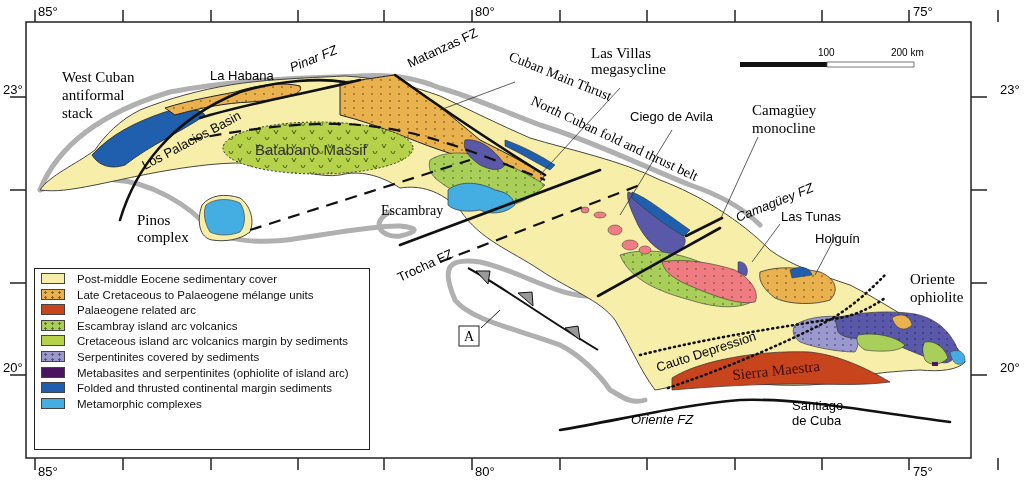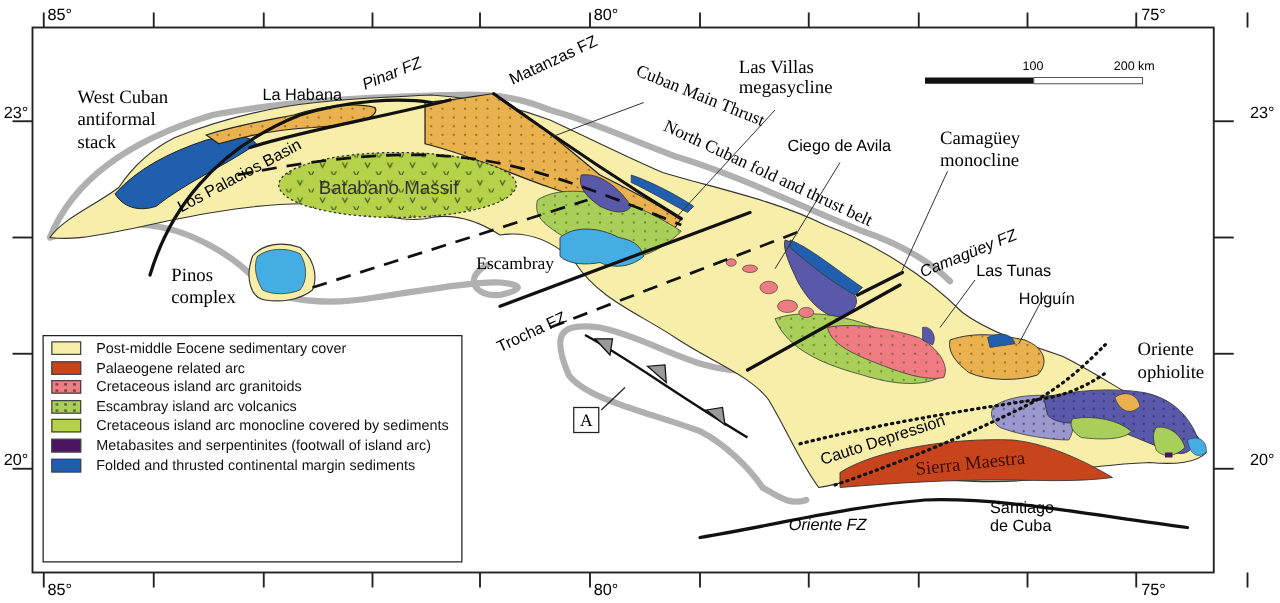--- a/index.html
+++ b/index.html
@@ -228,36 +228,44 @@
     <text x="631" y="424" font-size="13" class="lbl-sans" font-style="italic">Oriente FZ</text>
   </g>
 </svg>
 
 <div class="legend">
   <div class="legend-row">
     <span class="swatch" style="background-color:#f7eeaa"></span>
     <span class="legend-text">Post-middle Eocene sedimentary cover</span>
   </div>
   <div class="legend-row">
+    <span class="swatch dotted" style="background-color:#e9b24e"></span>
+    <span class="legend-text">Late Cretaceous to Palaeogene mélange units</span>
+  </div>
+  <div class="legend-row">
     <span class="swatch" style="background-color:#c8441c"></span>
     <span class="legend-text">Palaeogene related arc</span>
   </div>
   <div class="legend-row">
-    <span class="swatch dotted" style="background-color:#ee7c82"></span>
-    <span class="legend-text">Cretaceous island arc granitoids</span>
-  </div>
-  <div class="legend-row">
     <span class="swatch dotted" style="background-color:#a9cf5a"></span>
     <span class="legend-text">Escambray island arc volcanics</span>
   </div>
   <div class="legend-row">
     <span class="swatch" style="background-color:#b6d24a"></span>
-    <span class="legend-text">Cretaceous island arc monocline covered  by sediments</span>
+    <span class="legend-text">Cretaceous island arc volcanics margin  by sediments</span>
+  </div>
+  <div class="legend-row">
+    <span class="swatch dotted" style="background-color:#9a98cc"></span>
+    <span class="legend-text">Serpentinites covered  by sediments</span>
   </div>
   <div class="legend-row">
     <span class="swatch" style="background-color:#4a1460"></span>
-    <span class="legend-text">Metabasites and serpentinites (footwall of island arc)</span>
+    <span class="legend-text">Metabasites and serpentinites (ophiolite of island arc)</span>
   </div>
   <div class="legend-row">
     <span class="swatch" style="background-color:#1f5fae"></span>
     <span class="legend-text">Folded and thrusted continental margin sediments</span>
   </div>
+  <div class="legend-row">
+    <span class="swatch" style="background-color:#44aee3"></span>
+    <span class="legend-text">Metamorphic complexes</span>
+  </div>
 </div>
 
 </body></html>

